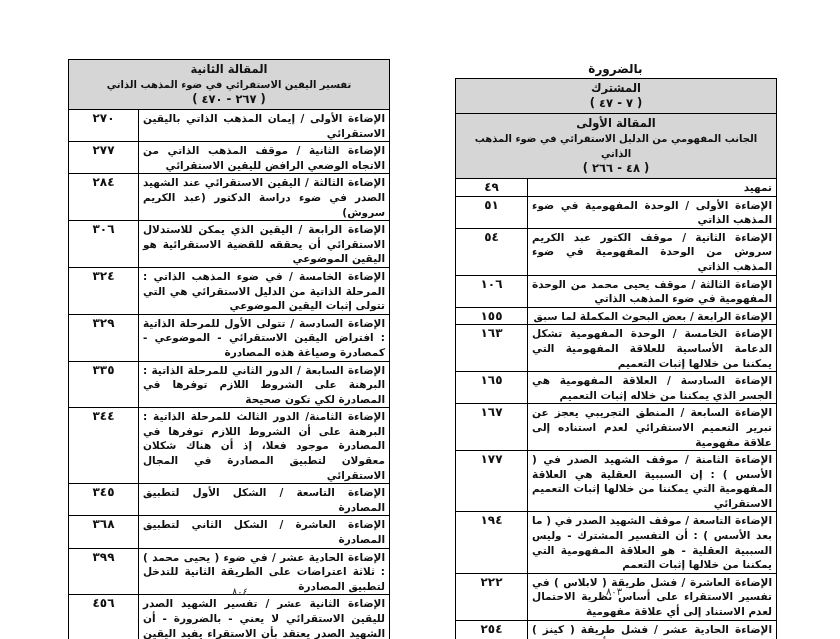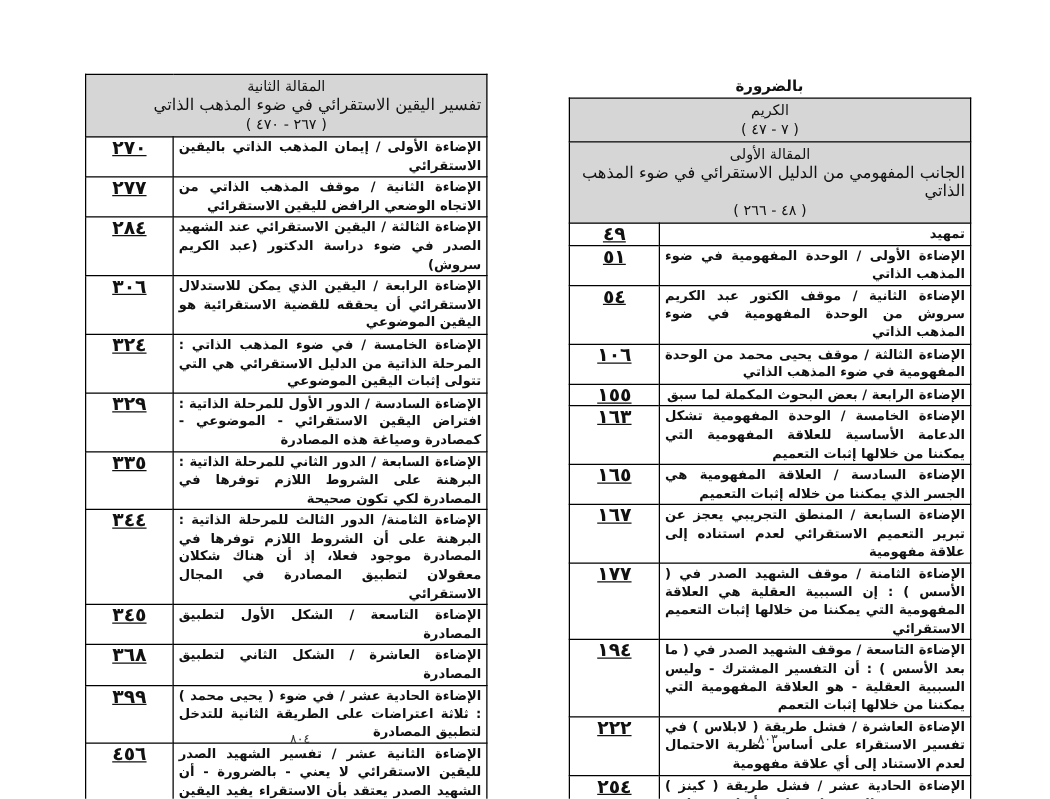--- a/index.html
+++ b/index.html
@@ -6,26 +6,26 @@
   body {
     width:840px; height:639px; background:#ffffff; position:relative; overflow:hidden;
     font-family:"DejaVu Sans", sans-serif; color:#111;
   }
   .page { position:absolute; }
   .toc {
     border-collapse:collapse; direction:rtl; width:100%;
     border:1.5px solid #000; table-layout:fixed;
   }
   .toc td { border:1px solid #000; padding:1px 4px; vertical-align:top; }
-  .hdr { background:#d6d6d6; text-align:center; font-weight:normal; line-height:15px; padding:2px 4px !important; }
+  .hdr { background:#d6d6d6; text-align:center; font-weight:bold; line-height:15px; padding:2px 4px !important; }
   .hdr .l1 { font-size:11.5px; }
-  .hdr .l2 { font-size:13px;text-align:right; }
+  .hdr .l2 { font-size:10px; }
   .hdr .l3 { font-size:11.5px; }
   .entry { font-weight:bold; font-size:10.5px; line-height:14.6px; text-align:justify;margin-top:26px; }
-  .num { font-weight:bold; font-size:15px; text-align:center; line-height:14.6px;text-decoration:underline; }
+  .num { font-weight:bold; font-size:12px; text-align:center; line-height:14.6px; }
   .page-num { position:absolute; font-size:10px; color:#333; direction:rtl; }
   .contents-title { position:absolute; font-weight:bold; font-size:12px; text-align:center; direction:rtl; }
 </style>
 </head>
 <body>
 
 <div class="page" style="left:68px; top:59px; width:321px;">
   <table class="toc">
     <colgroup>
         <col style="width:251px">
@@ -55,21 +55,21 @@
         </tr>
         <tr>
           <td class="entry">الإضاءة الرابعة / اليقين الذي يمكن للاستدلال الاستقرائي أن يحققه للقضية الاستقرائية هو اليقين الموضوعي</td>
           <td class="num">٣٠٦</td>
         </tr>
         <tr>
           <td class="entry">الإضاءة الخامسة / في ضوء المذهب الذاتي : المرحلة الذاتية من الدليل الاستقرائي هي التي تتولى إثبات اليقين الموضوعي</td>
           <td class="num">٣٢٤</td>
         </tr>
         <tr>
-          <td class="entry">الإضاءة السادسة / الدور الأول للمرحلة الذاتية : افتراض اليقين الاستقرائي - الموضوعي - كمصادرة وصياغة هذه المصادرة</td>
+          <td class="entry">الإضاءة السادسة / تتولى الأول للمرحلة الذاتية : افتراض اليقين الاستقرائي - الموضوعي - كمصادرة وصياغة هذه المصادرة</td>
           <td class="num">٣٢٩</td>
         </tr>
         <tr>
           <td class="entry">الإضاءة السابعة / الدور الثاني للمرحلة الذاتية : البرهنة على الشروط اللازم توفرها في المصادرة لكي تكون صحيحة</td>
           <td class="num">٣٣٥</td>
         </tr>
         <tr>
           <td class="entry">الإضاءة الثامنة/ الدور الثالث للمرحلة الذاتية : البرهنة على أن الشروط اللازم توفرها في المصادرة موجود فعلا، إذ أن هناك شكلان معقولان لتطبيق المصادرة في المجال الاستقرائي</td>
           <td class="num">٣٤٤</td>
         </tr>
@@ -97,21 +97,21 @@
 <div class="contents-title" style="left:455px; top:62px; width:321px;">بالضرورة</div>
 <div class="page" style="left:455px; top:78px; width:321px;">
   <table class="toc">
     <colgroup>
         <col style="width:249px">
         <col style="width:72px">
       </colgroup>
     <tbody>
         <tr>
       <td class="hdr" colspan="2">
-        <div class="l1">الكريم</div>
+        <div class="l1">المشترك</div>
         <div class="l3">( ٧ - ٤٧ )</div>
       </td>
     </tr>
     <tr>
       <td class="hdr" colspan="2">
         <div class="l1">المقالة الأولى</div>
         <div class="l2">الجانب المفهومي من الدليل الاستقرائي في ضوء المذهب الذاتي</div>
         <div class="l3">( ٤٨ - ٢٦٦ )</div>
       </td>
     </tr>

